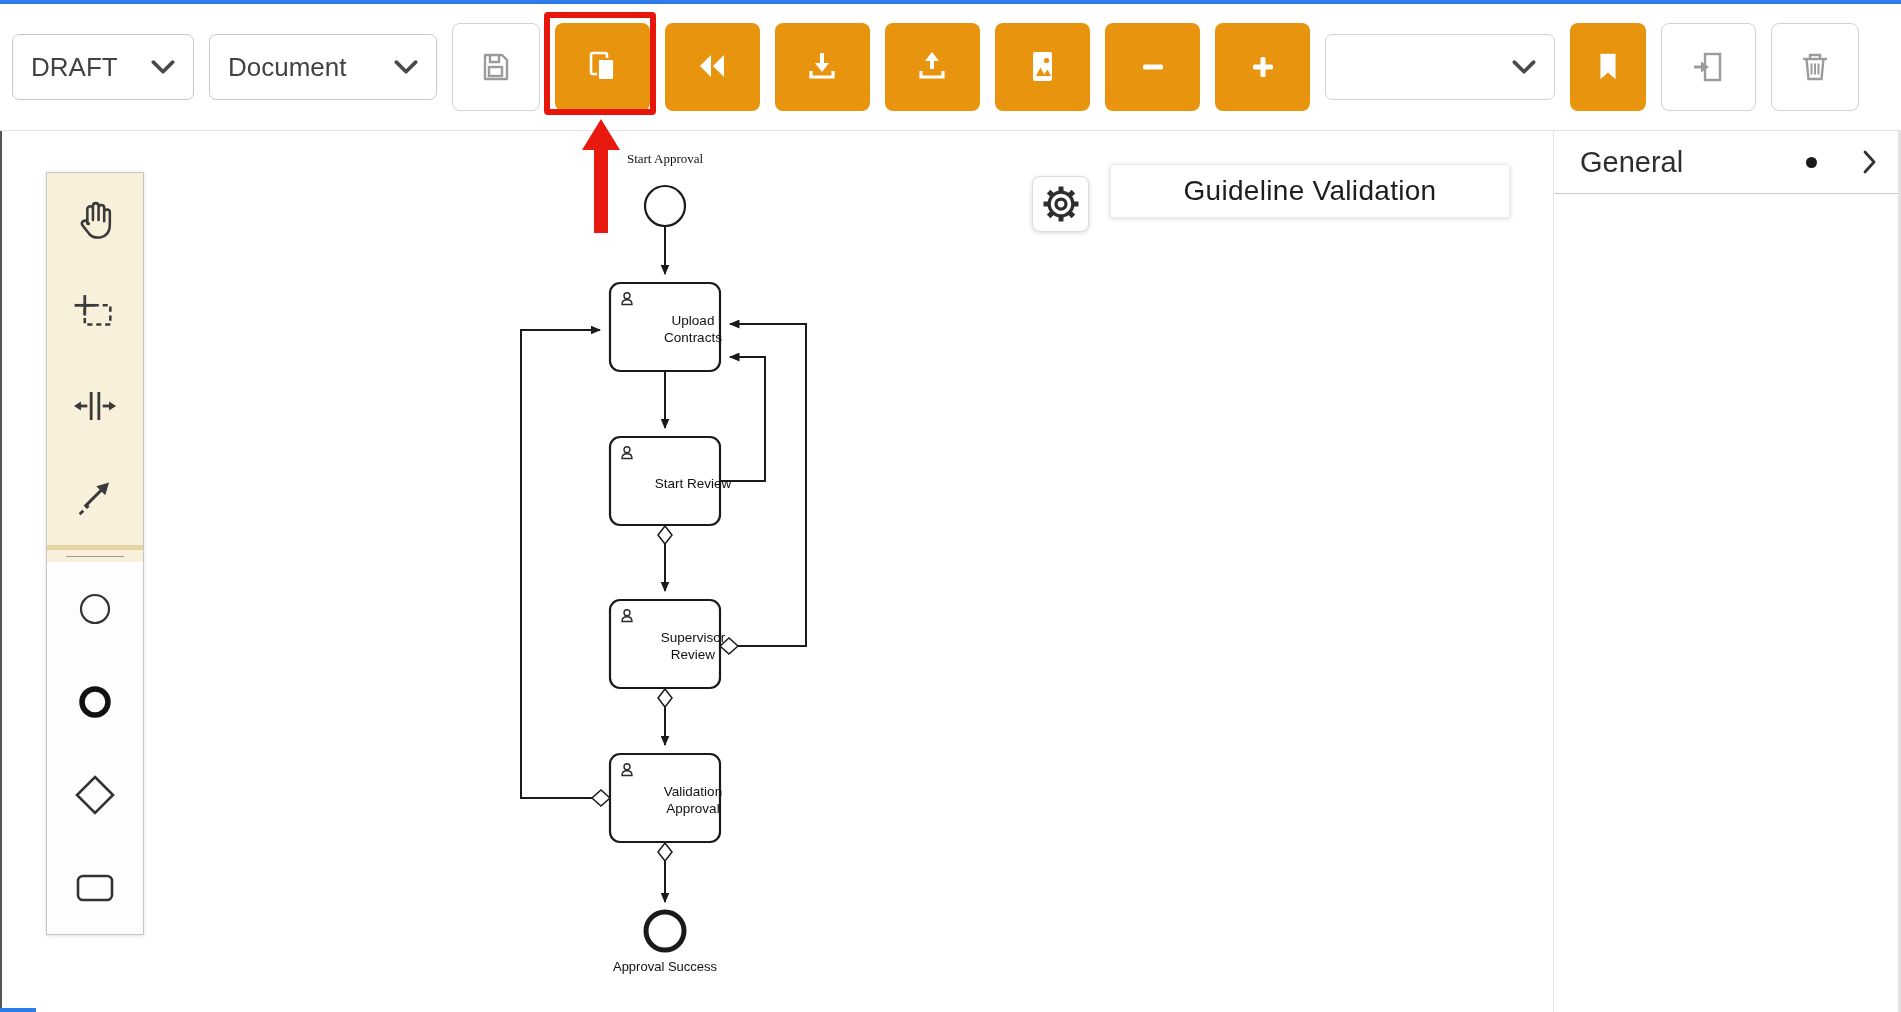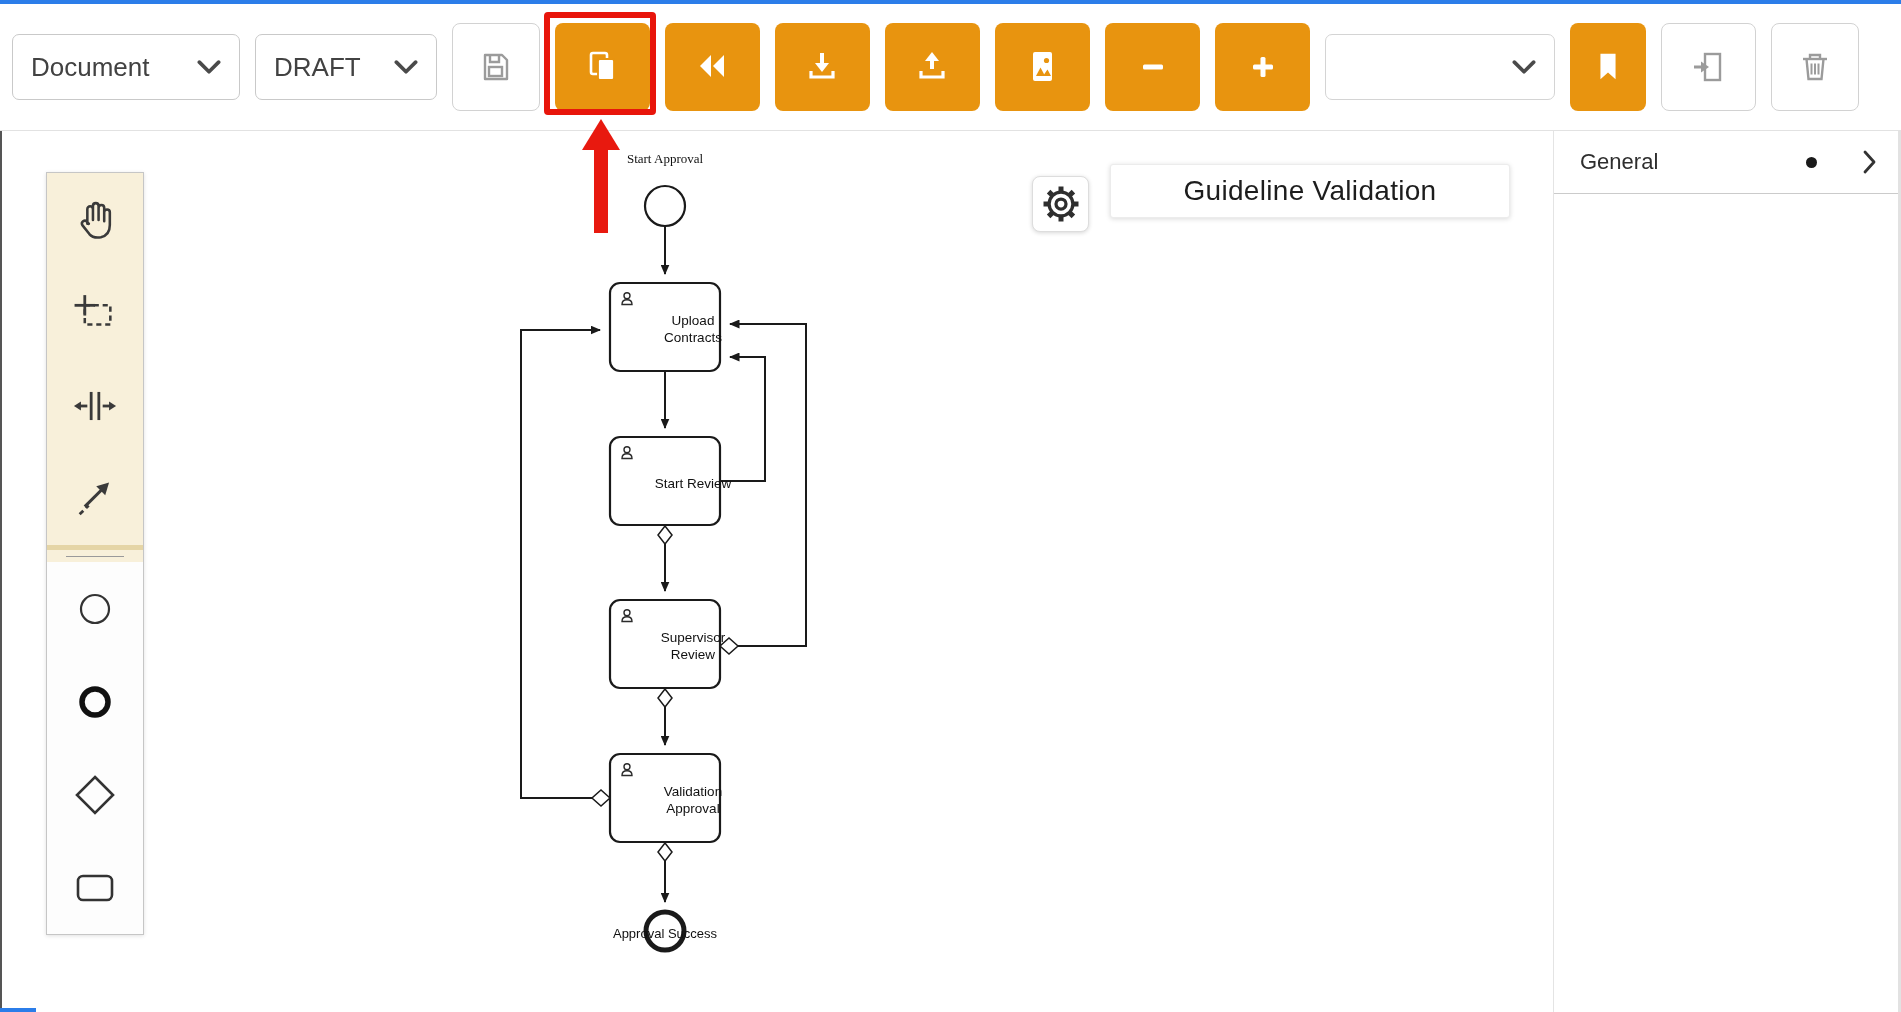--- a/index.html
+++ b/index.html
@@ -66,49 +66,49 @@
 
   
   .props { position:absolute; left:1553px; top:131px; width:348px; height:881px; background:#fff;
     border-left:1px solid #e4e4e4; z-index:5; }
   .props-header { height:121px; background:#f6f6f6; border-bottom:1px solid #d8d8d8;
     display:flex; align-items:center; padding:0 10px 0 22px; gap:16px; }
   .props-header-text { display:flex; flex-direction:column; gap:3px; }
   .props-type { font-size:21px; font-weight:bold; color:#222; letter-spacing:.4px; }
   .props-name { font-size:24px; color:#222; }
   .props-row { height:63px; border-bottom:1px solid #cbcbcb; display:flex; align-items:center;
-    padding:0 24px 0 26px; font-size:22px; color:#2e2e2e; cursor:pointer; background:#fff; }
+    padding:0 24px 0 26px; font-size:29px; color:#2e2e2e; cursor:pointer; background:#fff; }
   .props-row .row-label { flex:0 0 auto; }
   .props-row .spacer { flex:1 1 auto; }
   .status-dot { width:11px; height:11px; border-radius:50%; background:#1a1a1a; margin-right:46px; }
   .italic { font-style:italic; }
 
   svg { display:block; }
 </style>
 </head>
 <body>
 
 <div class="stage">
 
   <div class="top-accent"></div>
   <div class="bottom-accent"></div>
   <div class="canvas-left-edge"></div>
   <div class="panel-scroll-strip"></div>
 
   <div class="toolbar">
 
+    <div class="dd dd-status">
+      <span>DRAFT</span>
+      <svg width="24" height="15" viewBox="0 0 22 14">
+        <polyline points="2,2 11,11 20,2" fill="none" stroke="#4a4a4a" stroke-width="3.4" stroke-linecap="round" stroke-linejoin="round"></polyline>
+      </svg>
+    </div>
+
     <div class="dd dd-type">
       <span>Document</span>
-      <svg width="24" height="15" viewBox="0 0 22 14">
-        <polyline points="2,2 11,11 20,2" fill="none" stroke="#4a4a4a" stroke-width="3.4" stroke-linecap="round" stroke-linejoin="round"></polyline>
-      </svg>
-    </div>
-
-    <div class="dd dd-status">
-      <span>DRAFT</span>
       <svg width="24" height="15" viewBox="0 0 22 14">
         <polyline points="2,2 11,11 20,2" fill="none" stroke="#4a4a4a" stroke-width="3.4" stroke-linecap="round" stroke-linejoin="round"></polyline>
       </svg>
     </div>
 
     <button class="tbtn ghost save">
       <svg width="36" height="36" viewBox="0 0 36 36">
         <path d="M7 6 h17 l5 5 v19 h-22 z" fill="none" stroke="#9b9b9b" stroke-width="2.4" stroke-linejoin="round"></path>
         <path d="M12 6 v7 h9 v-7" fill="none" stroke="#9b9b9b" stroke-width="2.4"></path>
         <rect x="11" y="18" width="13" height="9" fill="none" stroke="#9b9b9b" stroke-width="2.4"></rect>
@@ -313,21 +313,21 @@
       <rect x="610" y="754" width="110" height="88" rx="10" fill="#fff" stroke="#1a1a1a" stroke-width="2.2"></rect>
       <use href="#person" x="627" y="770"></use>
     </g>
   </svg>
 
   <div class="evt-label" style="left:585px; top:151px;font-family:Liberation Serif, serif;">Start Approval</div>
   <div class="task-label" style="top:283px;">Upload Contracts</div>
   <div class="task-label" style="top:437px;">Start Review</div>
   <div class="task-label" style="top:600px;text-align:center;">Supervisor Review</div>
   <div class="task-label" style="top:754px;">Validation Approval</div>
-  <div class="evt-label" style="left:585px; top:926px;">Approval Success</div>
+  <div class="evt-label" style="left:585px; top:959px;">Approval Success</div>
 
   <div class="gear-btn">
     <svg width="40" height="40" viewBox="-16 -16 32 32">
       <g stroke="#2e2e2e" stroke-width="4">
         <line x1="0" y1="-9.5" x2="0" y2="-14"></line>
         <line x1="0" y1="-9.5" x2="0" y2="-14" transform="rotate(45)"></line>
         <line x1="0" y1="-9.5" x2="0" y2="-14" transform="rotate(90)"></line>
         <line x1="0" y1="-9.5" x2="0" y2="-14" transform="rotate(135)"></line>
         <line x1="0" y1="-9.5" x2="0" y2="-14" transform="rotate(180)"></line>
         <line x1="0" y1="-9.5" x2="0" y2="-14" transform="rotate(225)"></line>

